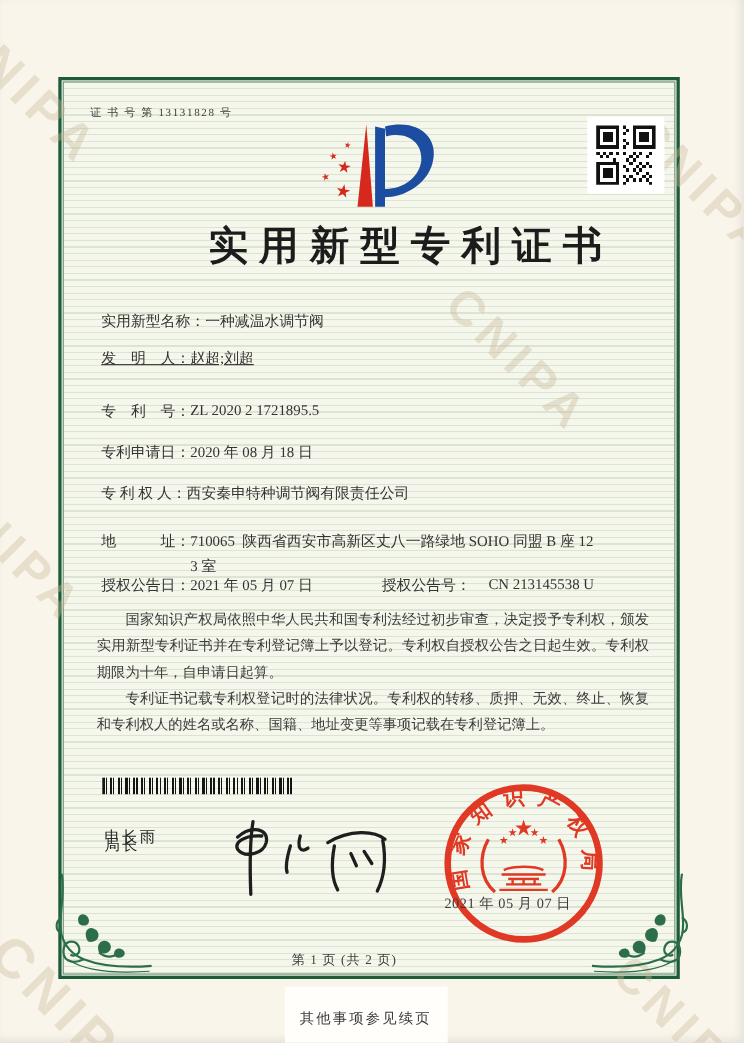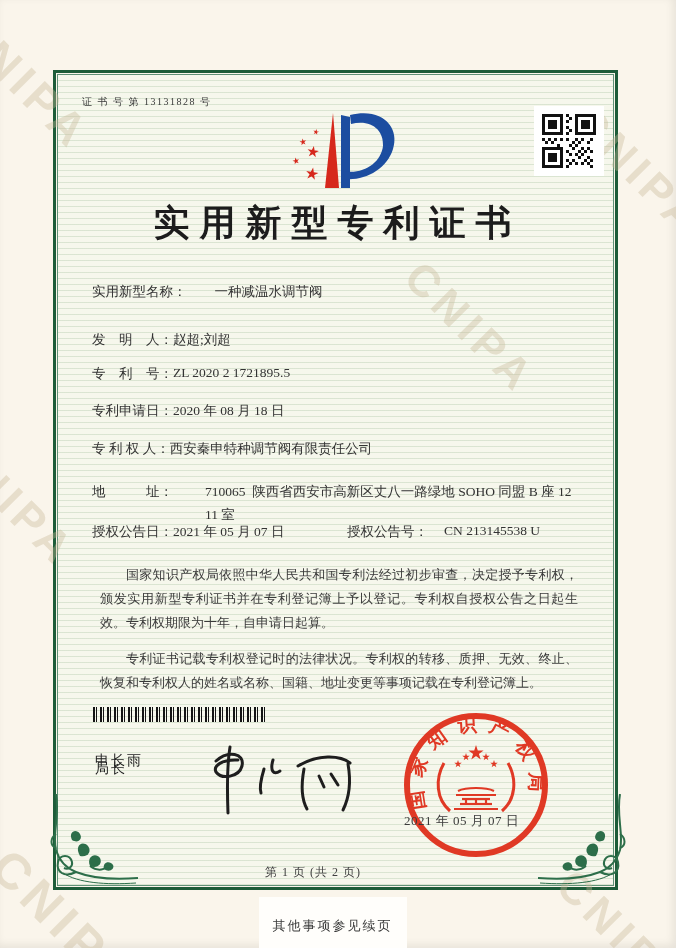--- a/index.html
+++ b/index.html
@@ -48,41 +48,41 @@
   
   .abs{position:absolute;z-index:2;}
   .cert-no{
     left:82px;top:95px;
     font-size:10px;color:#3a3a3a;letter-spacing:1.5px;
   }
   .title{
     left:53px;top:199px;width:559px;
     text-align:center;
     font-size:36px;font-weight:700;color:#1c1c1c;
-    letter-spacing:10px;text-indent:10px;
+    letter-spacing:10px;text-indent:10px;padding-left:36px;
   }
   .qr-box{
     left:534px;top:106px;width:70px;height:70px;
     background:#ffffff;
     display:flex;align-items:center;justify-content:center;
   }
   .fields{left:92px;top:283px;width:500px;font-size:13.5px;color:#333;}
   .field-row{position:absolute;left:0;display:flex;white-space:pre;}
   .field-label{white-space:pre;}
   .field-value{white-space:pre-wrap;}
-  .row1{top:0px;gap:28px;}   .row2{top:48px;}  .row3{top:82px;}
-  .row4{top:119px;text-align:center;} .row5{top:157px;} .row6{top:197px;line-height:23px;gap:32px;}
+  .row1{top:0px;}   .row2{top:34px;text-decoration:underline;}  .row3{top:82px;}
+  .row4{top:119px;text-align:center;} .row5{top:157px;} .row6{top:197px;line-height:23px;}
   .row7{top:240px;}
   .row7b{position:absolute;left:255px;top:240px;display:flex;white-space:pre;gap:16px;}
   .paragraphs{
     left:88px;top:551px;width:502px;
     font-size:13px;line-height:24px;color:#3a3a3a;
     text-align:justify;
   }
-  .paragraphs p{margin:12px;text-indent:2em;}
+  .paragraphs p{margin:0;text-indent:2em;}
   .barcode{
     left:93px;top:707px;width:174px;height:15px;
     background:repeating-linear-gradient(90deg,
       #141414 0 2px, transparent 2px 3px,
       #141414 3px 4px, transparent 4px 7px,
       #141414 7px 9px, transparent 9px 10px,
       #141414 10px 11px, transparent 11px 14px);
   }
   .sig-title{left:95px;top:760px;font-size:14px;color:#222;letter-spacing:2px;}
   .sig-name{left:95px;top:752px;font-size:14px;color:#222;letter-spacing:2px;}
@@ -173,21 +173,21 @@
       <span class="field-label">专　利　号：</span><span class="field-value">ZL 2020 2 1721895.5</span>
     </div>
     <div class="field-row row4">
       <span class="field-label">专利申请日：</span><span class="field-value">2020 年 08 月 18 日</span>
     </div>
     <div class="field-row row5">
       <span class="field-label">专 利 权 人：</span><span class="field-value">西安秦申特种调节阀有限责任公司</span>
     </div>
     <div class="field-row row6">
       <span class="field-label">地　　　址：</span><span class="field-value" style="width:378px;">710065  陕西省西安市高新区丈八一路绿地 SOHO 同盟 B 座 12
-11 室</span>
+3 室</span>
     </div>
     <div class="field-row row7">
       <span class="field-label">授权公告日：</span><span class="field-value">2021 年 05 月 07 日</span>
     </div>
     <div class="row7b">
       <span class="field-label">授权公告号：</span><span class="field-value">CN 213145538 U</span>
     </div>
   </div>
 
   <div class="abs paragraphs">

